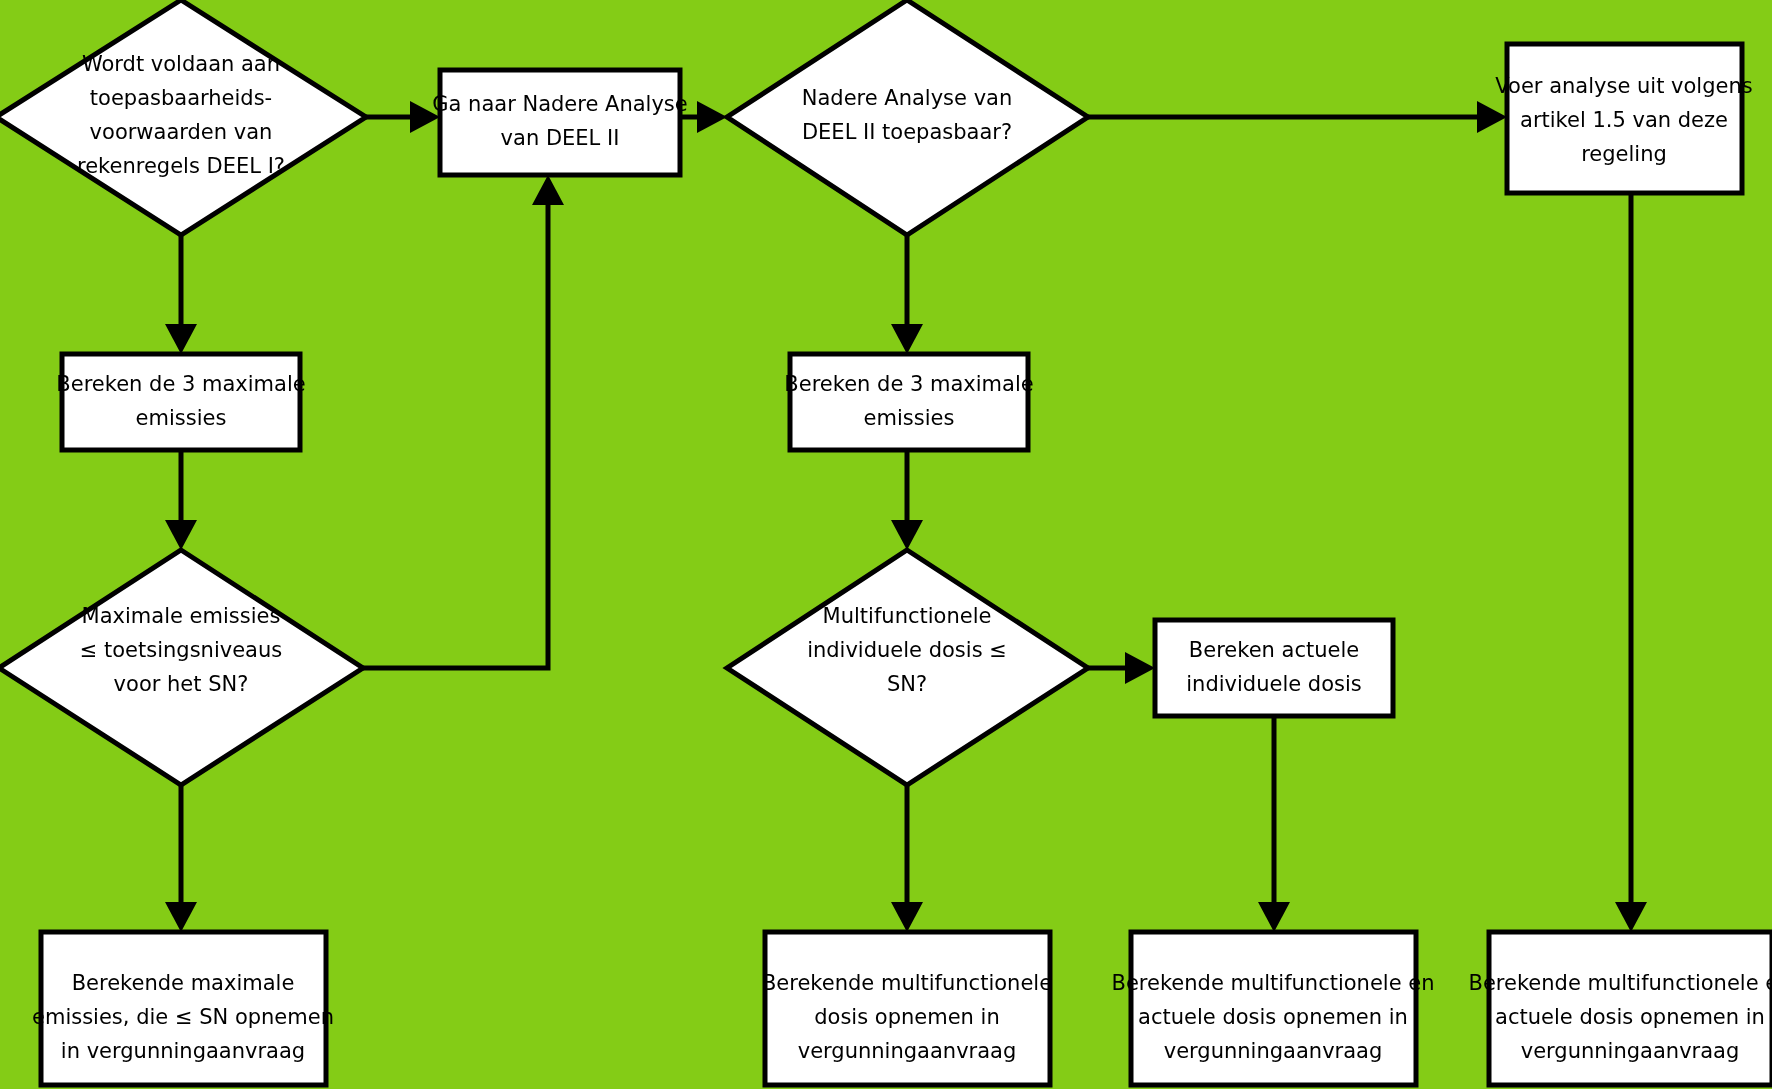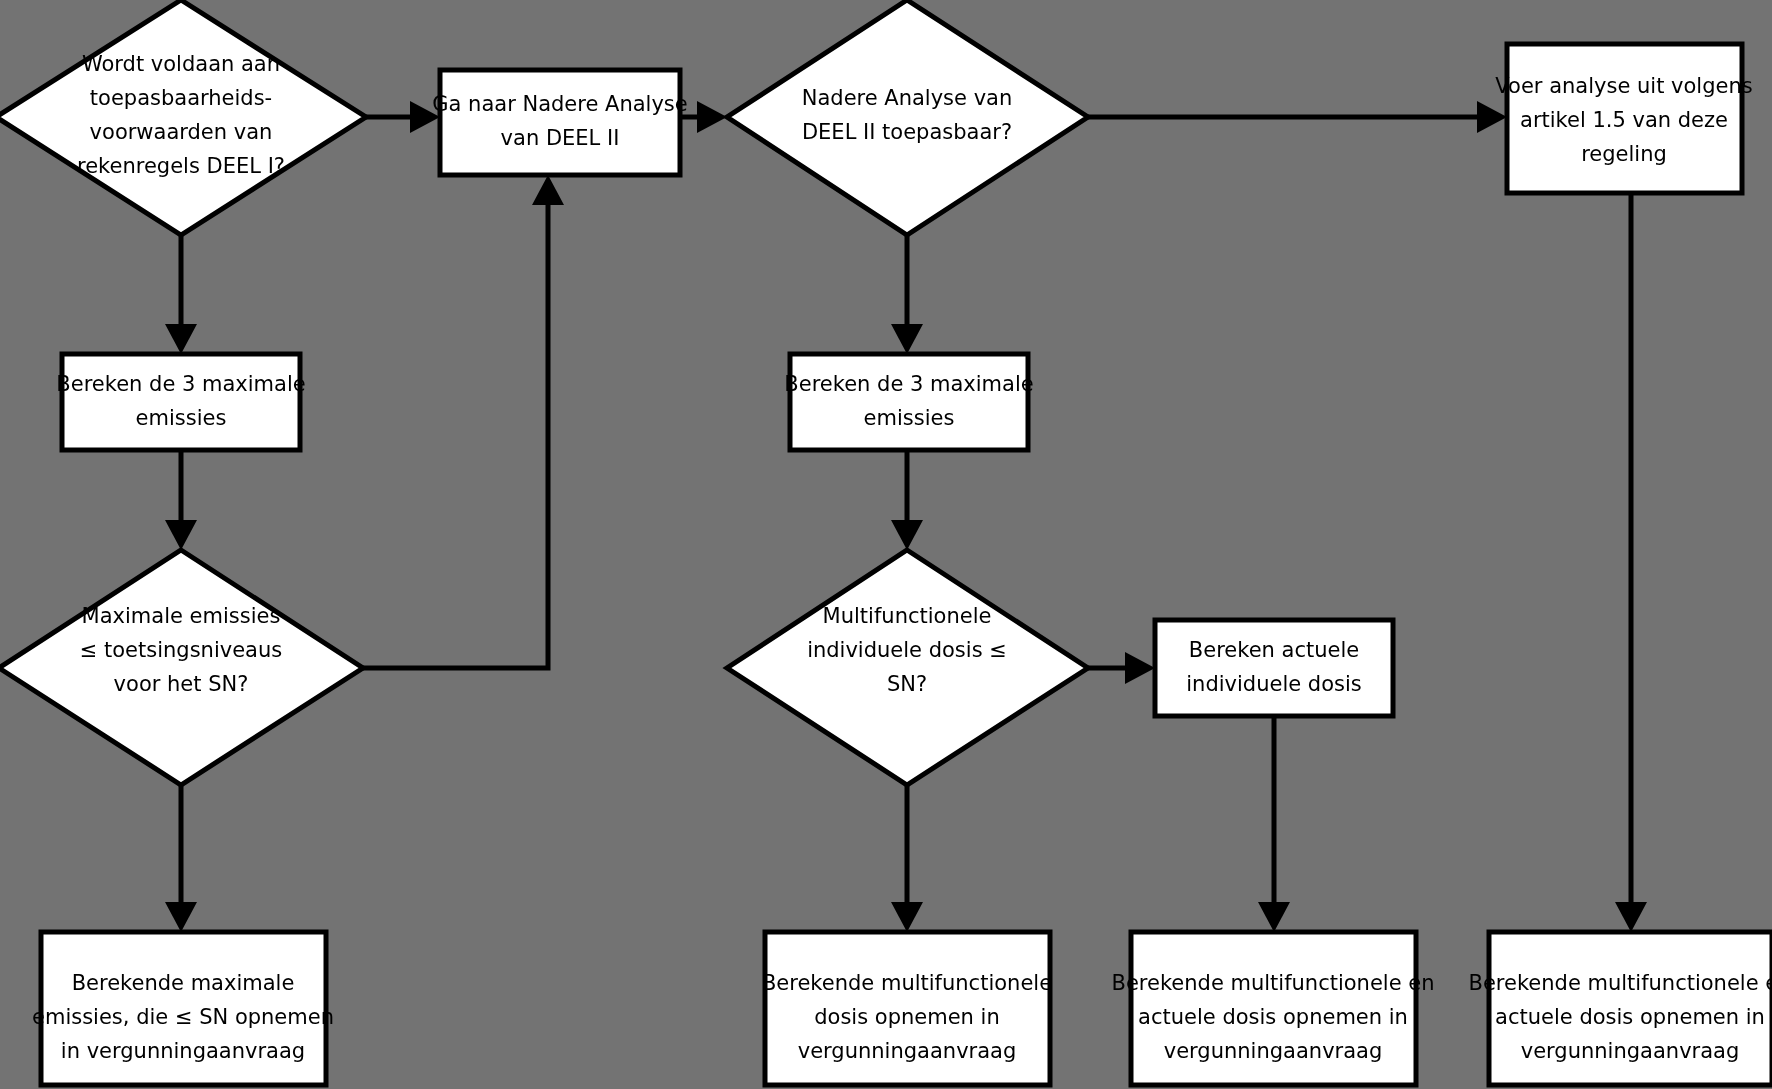--- a/index.html
+++ b/index.html
@@ -4,21 +4,21 @@
 <style>
   html, body {
     margin: 0;
     padding: 0;
     background: #ffffff;
   }
   #flow-root {
     position: relative;
     width: 1772px;
     height: 1089px;
-    background: #737373;
+    background: #84cc16;
     font-family: "DejaVu Sans", sans-serif;
   }
   svg#flow-svg {
     display: block;
     width: 1772px;
     height: 1089px;
   }
   .node-shape {
     fill: #ffffff;
     stroke: #000000;

